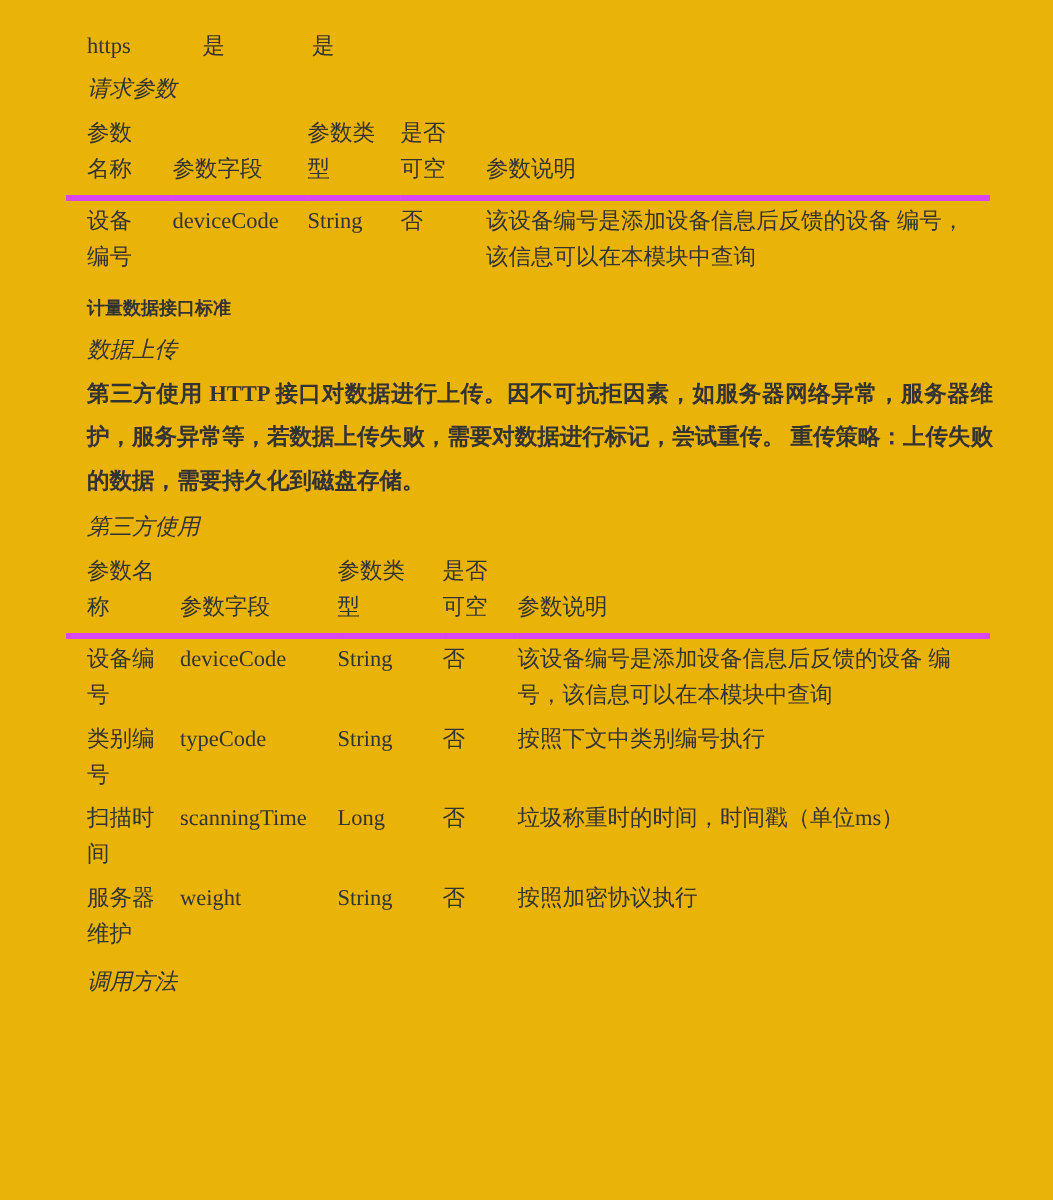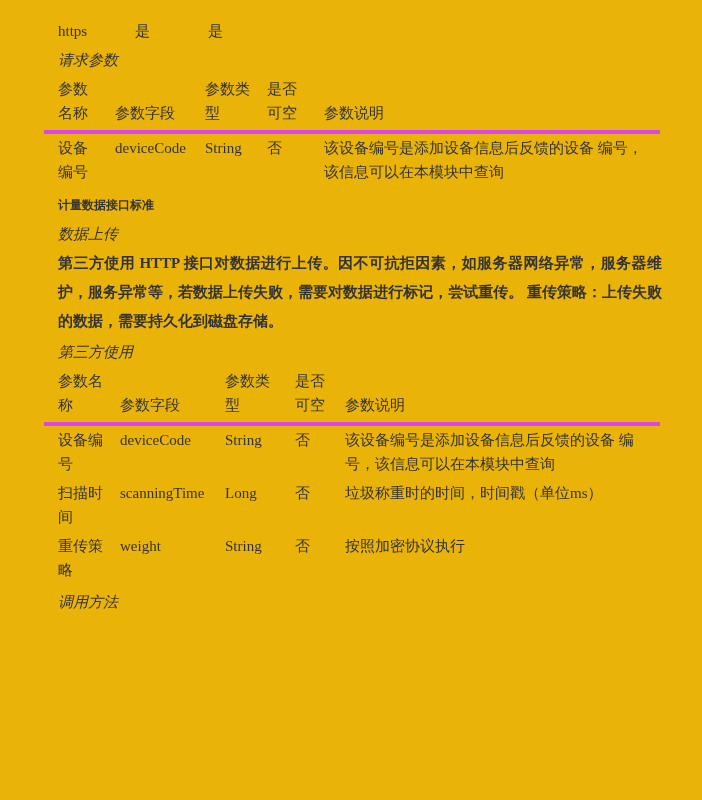--- a/index.html
+++ b/index.html
@@ -146,31 +146,38 @@
           <tr>
             <td class="cjk-narrow">设备编号</td>
             <td>deviceCode</td>
             <td>String</td>
             <td>否</td>
             <td>该设备编号是添加设备信息后反馈的设备 编号，该信息可以在本模块中查询</td>
           </tr>
 
 
 
+          <tr>
+            <td class="cjk-narrow">类别编号</td>
+            <td>typeCode</td>
+            <td>String</td>
+            <td>否</td>
+            <td>按照下文中类别编号执行</td>
+          </tr>
 
           <tr>
             <td class="cjk-narrow">扫描时间</td>
             <td>scanningTime</td>
             <td>Long</td>
             <td>否</td>
             <td>垃圾称重时的时间，时间戳（单位ms）</td>
           </tr>
 
           <tr>
-            <td class="cjk-narrow">重传策略</td>
+            <td class="cjk-narrow">服务器维护</td>
             <td>weight</td>
             <td>String</td>
             <td>否</td>
             <td>按照加密协议执行</td>
           </tr>
         </tbody>
     </table>
 
     <div class="h-italic">调用方法</div>
 

